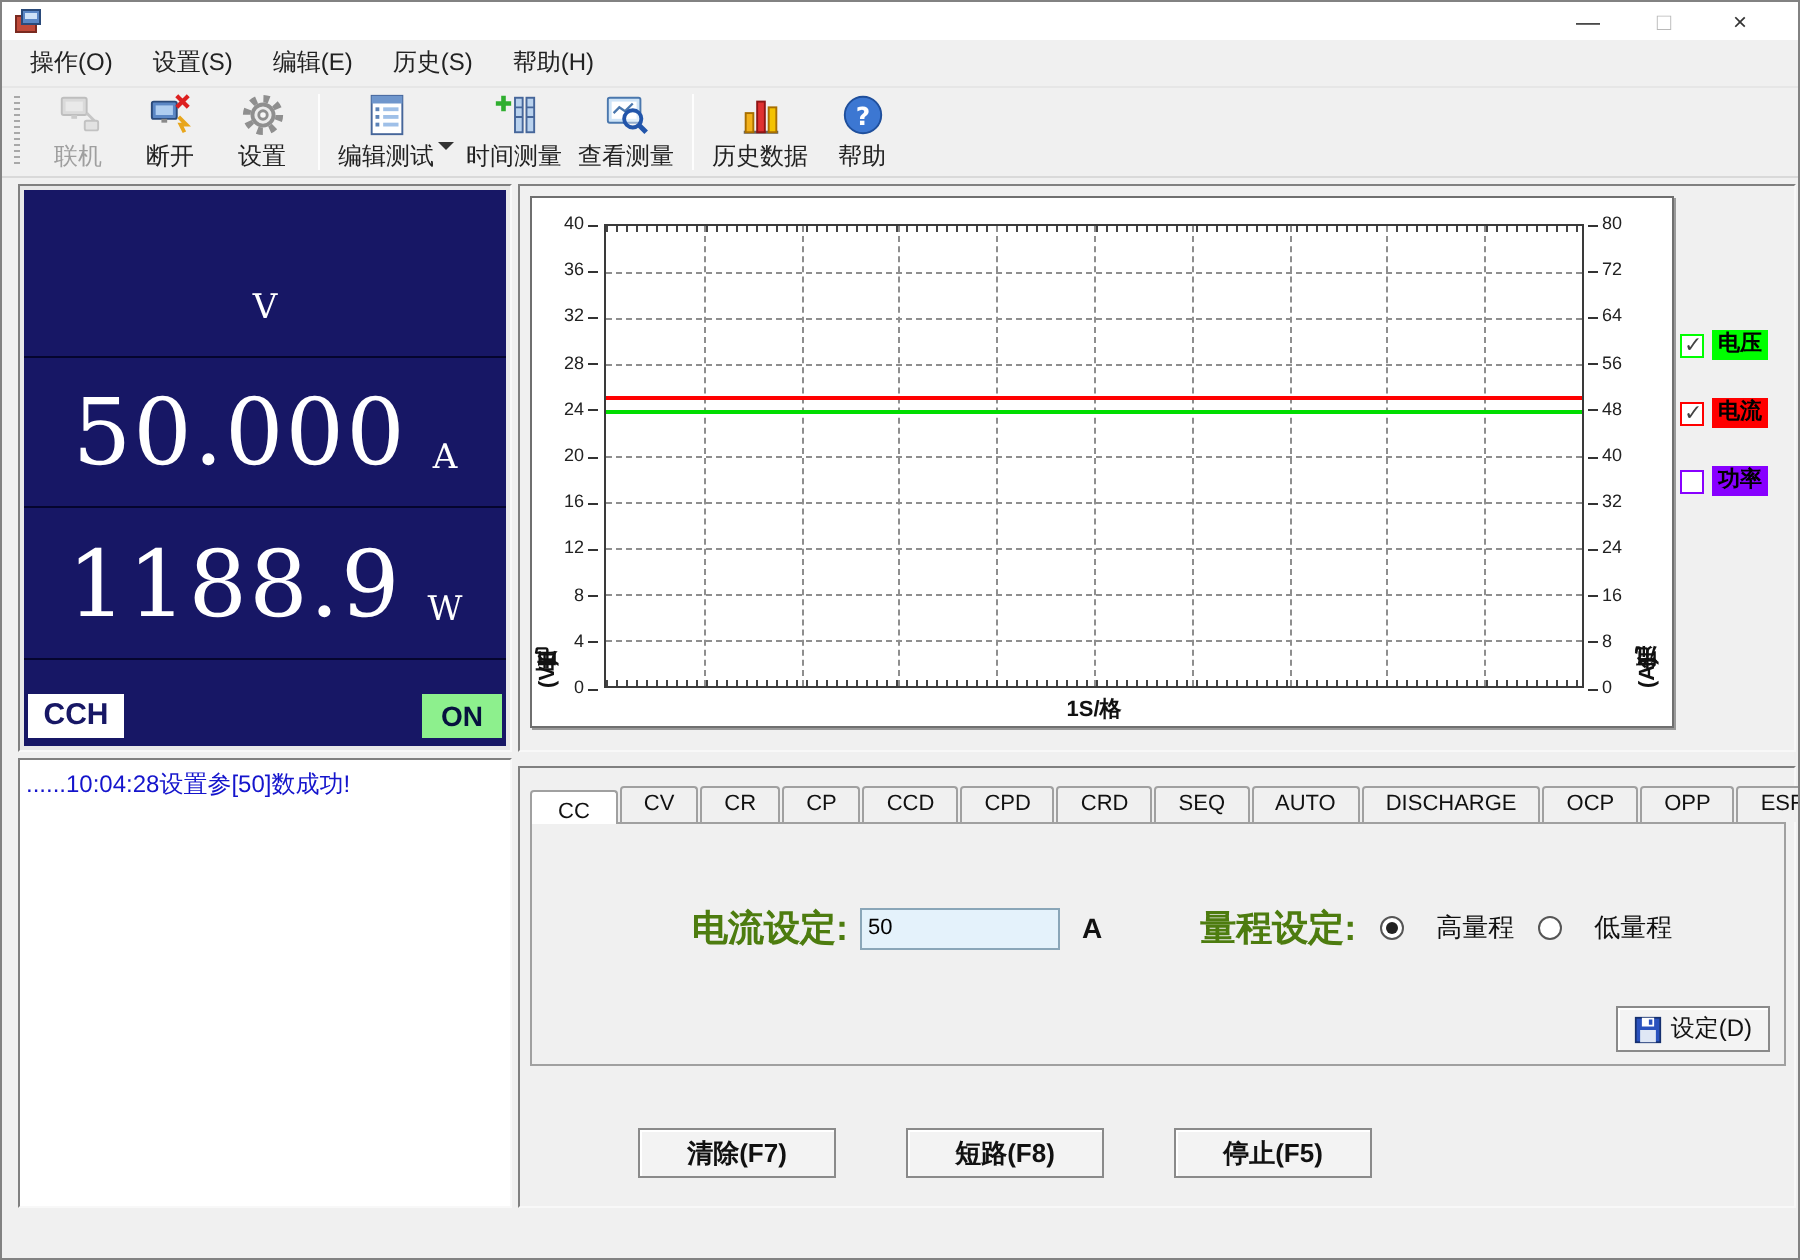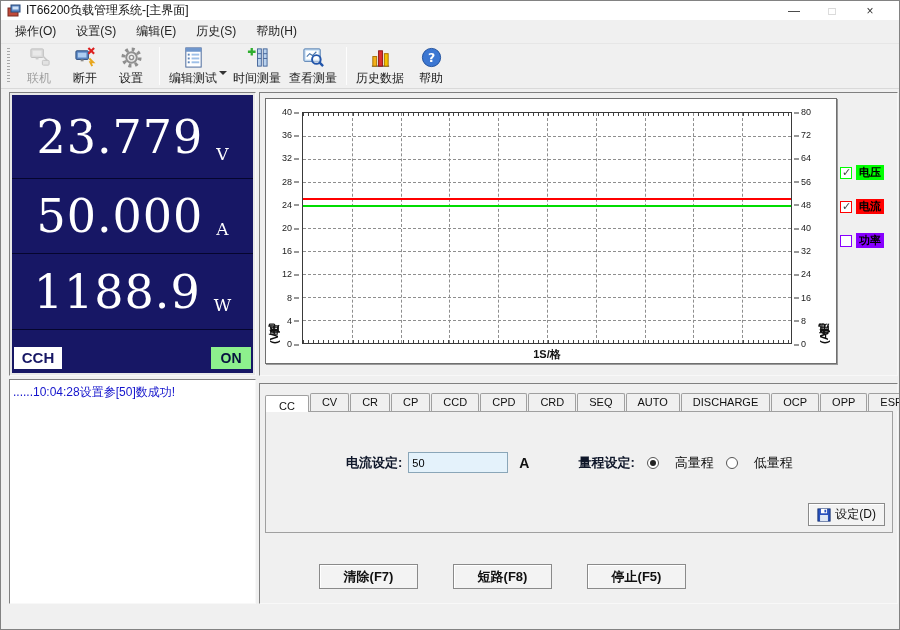--- a/index.html
+++ b/index.html
@@ -69,21 +69,21 @@
   .legend-checkbox{position:relative;width:12px;height:12px;background:#fff;border:1px solid #555;}
   .legend-checkbox.checked::after{content:'\2713';position:absolute;left:1px;top:-2px;font-size:11px;color:#444;}
   .legend-swatch{font-size:11px;font-weight:bold;color:#000;padding:1px 3px;line-height:13px;}
   
   .bottom-panel{position:absolute;left:258px;top:382px;width:639px;height:221px;}
   .tabbar{position:absolute;left:5px;top:6px;right:5px;height:21px;display:flex;align-items:flex-end;}
   .tab{font-size:11px;color:#111;background:#f0f0f0;border:1px solid #a0a0a0;border-bottom:none;padding:2px 11px 3px;margin-right:1px;border-radius:2px 2px 0 0;position:relative;}
   .tab.active{background:#ffffff;padding:4px 13px 0;margin-bottom:-1px;z-index:2;}
   .tab-content{position:absolute;left:5px;top:27px;width:628px;height:122px;border:1px solid #a0a0a0;background:#f0f0f0;}
   .form-row{position:absolute;left:80px;top:40px;display:flex;align-items:center;}
-  .form-lbl{font-size:13px;font-weight:bold;color:#0f172a;white-space:nowrap;}
+  .form-lbl{font-size:18px;font-weight:bold;color:#4d7c0f;white-space:nowrap;}
   .set-input{width:100px;height:21px;margin-left:6px;background:#e4f2fb;border:1px solid #8aa6b8;font-size:11px;padding:1px 3px;font-family:"Liberation Sans",sans-serif;}
   .unit-lbl{font-size:14px;font-weight:bold;margin-left:11px;color:#111;}
   .range-lbl{margin-left:49px;}
   .radio-opt{display:flex;align-items:center;gap:16px;margin-left:12px;font-size:13px;color:#111;white-space:nowrap;}
   .rb{position:relative;width:12px;height:12px;border:1px solid #555;border-radius:50%;background:#fff;}
   .rb.checked::after{content:'';position:absolute;left:2px;top:2px;width:6px;height:6px;border-radius:50%;background:#222;}
   .set-btn{position:absolute;right:7px;bottom:6px;height:23px;display:flex;align-items:center;gap:4px;padding:0 8px;font-size:12px;color:#111;background:#f3f3f3;border:1px solid #8a8a8a;box-shadow:inset 1px 1px 0 #fff;font-family:"Liberation Sans",sans-serif;}
   .footer-buttons{position:absolute;left:59px;top:180px;display:flex;gap:35px;}
   .fbtn{width:99px;height:25px;font-size:13px;font-weight:bold;color:#111;background:#f3f3f3;border:1px solid #8a8a8a;box-shadow:inset 1px 1px 0 #fff;font-family:"Liberation Sans",sans-serif;}
   
@@ -99,21 +99,20 @@
 <body>
 
 <div class="window">
 
   <div class="titlebar">
     <svg width="14" height="14" viewBox="0 0 14 14">
       <rect x="1" y="4" width="10" height="8" fill="#c04a3a" stroke="#7a2a20"></rect>
       <rect x="4" y="1" width="9" height="7" fill="#5b87c5" stroke="#2a4a7a"></rect>
       <rect x="5.5" y="2.5" width="6" height="3" fill="#cfe2f7"></rect>
     </svg>
-    <span class="title">IT66200负载管理系统-[主界面]</span>
     <div class="win-controls">
       <span class="win-btn">—</span>
       <span class="win-btn disabled">□</span>
       <span class="win-btn">×</span>
     </div>
   </div>
 
   <div class="menubar">
     <span class="menu-item">操作(O)</span>
     <span class="menu-item">设置(S)</span>
@@ -211,21 +210,20 @@
         <circle cx="12" cy="12" r="9.5" fill="#3c77d2" stroke="#1f4f9c"></circle>
         <text x="12" y="17" text-anchor="middle" font-size="13" font-weight="bold" fill="#ffffff" font-family="DejaVu Sans, sans-serif">?</text>
       </svg>
       <span class="tlabel">帮助</span>
     </div>
   </div>
 
   <div class="display-panel sunken">
     <div class="display-screen" style="background: rgb(23, 23, 101);">
       <div class="disp-row r1">
-        <span class="num">23.779</span>
         <span class="unit">V</span>
       </div>
       <div class="disp-row r2">
         <span class="num">50.000</span>
         <span class="unit">A</span>
       </div>
       <div class="disp-row r3">
         <span class="num">1188.9</span>
         <span class="unit">W</span>
       </div>

